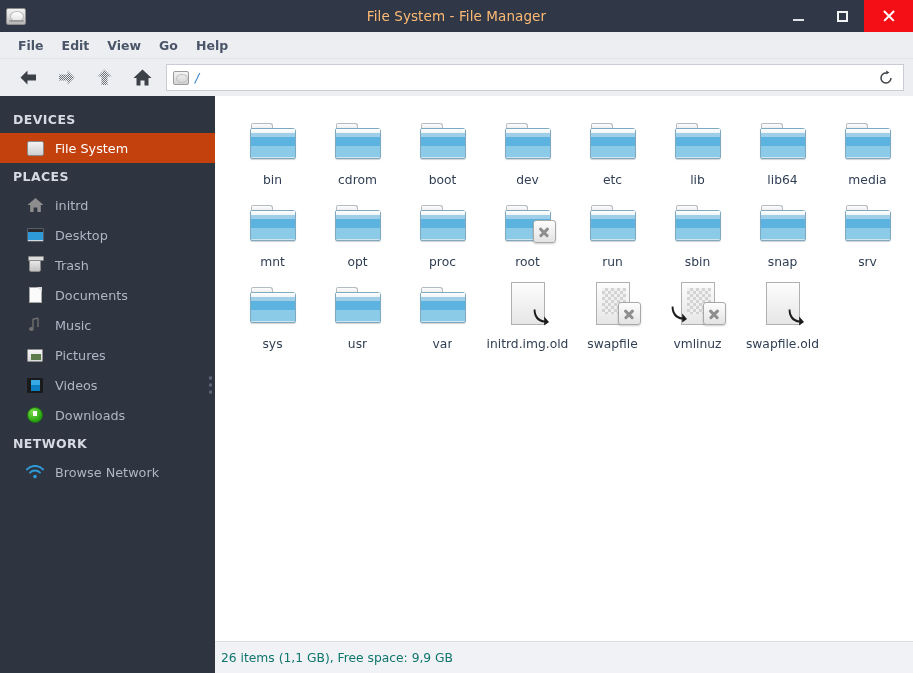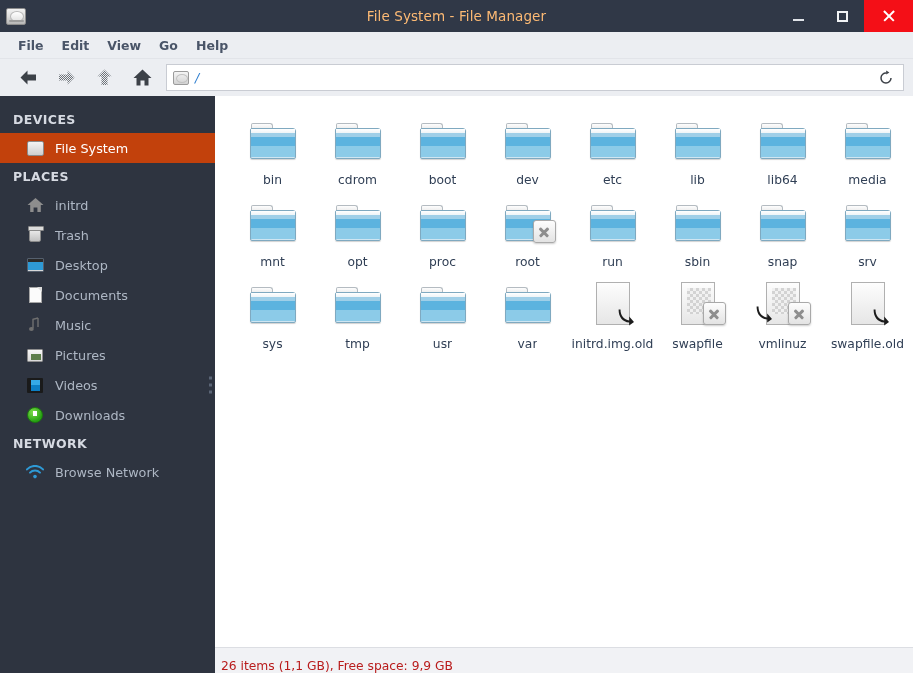--- a/index.html
+++ b/index.html
@@ -298,26 +298,26 @@
     background:#8e8e8e; border-radius:1px;
   }
   .ov-deny .x::before{transform:rotate(45deg);}
   .ov-deny .x::after{transform:rotate(-45deg);}
 
   
   .ov-link.left { left: -4px; right:auto; bottom: 2px; }
 
   
   .statusbar {
-    height: 26px; min-height: 26px;
+    height: 32px; min-height: 26px;
     background: #f1f2f5;
     border-top: 1px solid #dcdee3;
-    display: flex; align-items: flex-end;
+    display: flex; align-items: center;
     padding-left: 6px;
-    font-size: 12.3px; color: #b91c1c;
+    font-size: 12.3px; color: #0f766e;
   }
 </style>
 </head>
 <body>
 
 <div id="app">
 
   <div class="titlebar">
     <div class="tb-icon">
       <div class="hdd"></div>
@@ -408,29 +408,29 @@
         <div class="side-item">
           <span class="si-icon">
             <svg class="ic-home" viewBox="0 0 17 16">
               <path d="M8.5 1 L16.5 8 L13.8 8 L13.8 15 L10.4 15 L10.4 10.6 L6.6 10.6 L6.6 15 L3.2 15 L3.2 8 L0.5 8 Z" fill="#8d8d8d"></path>
             </svg>
           </span>
           <span>initrd</span>
         </div>
         <div class="side-item">
           <span class="si-icon">
+            <span class="ic-desktop"></span>
+          </span>
+          <span>Desktop</span>
+        </div>
+        <div class="side-item">
+          <span class="si-icon">
             <span class="ic-trash"></span>
           </span>
           <span>Trash</span>
-        </div>
-        <div class="side-item">
-          <span class="si-icon">
-            <span class="ic-desktop"></span>
-          </span>
-          <span>Desktop</span>
         </div>
         <div class="side-item">
           <span class="si-icon">
             <span class="ic-doc"></span>
           </span>
           <span>Documents</span>
         </div>
         <div class="side-item">
           <span class="si-icon">
             <svg class="ic-music" viewBox="0 0 16 16">
@@ -638,30 +638,20 @@
           </div>
           <div class="cell">
             <div class="cell-icon">
               <div class="folder">
                 <div class="tab"></div>
                 <div class="body2"></div>
                 <div class="sheen"></div>
               </div>
             </div>
             <div class="cell-label">sys</div>
-          </div>
-          <div class="cell">
-            <div class="cell-icon">
-              <div class="folder">
-                <div class="tab"></div>
-                <div class="body2"></div>
-                <div class="sheen"></div>
-              </div>
-            </div>
-            <div class="cell-label">tmp</div>
           </div>
           <div class="cell">
             <div class="cell-icon">
               <div class="folder">
                 <div class="tab"></div>
                 <div class="body2"></div>
                 <div class="sheen"></div>
               </div>
             </div>
             <div class="cell-label">usr</div>

